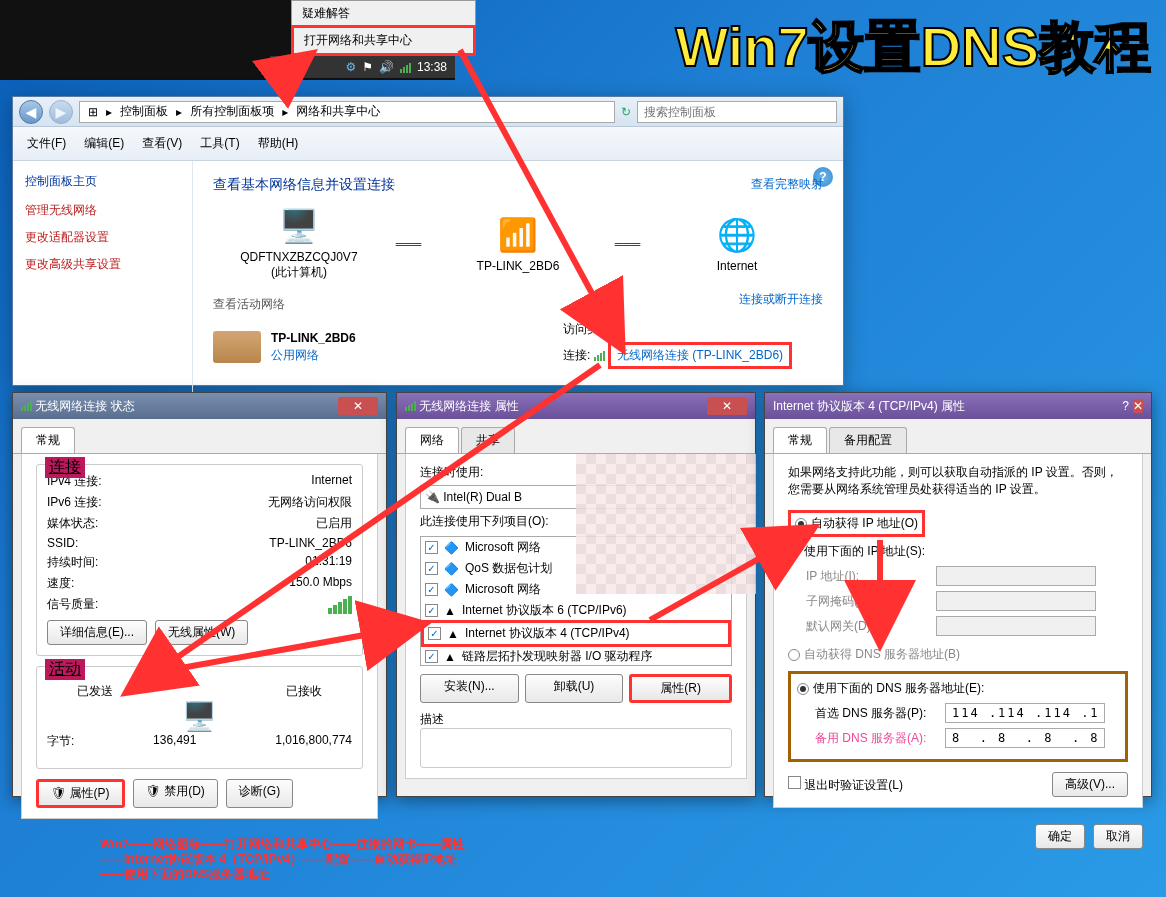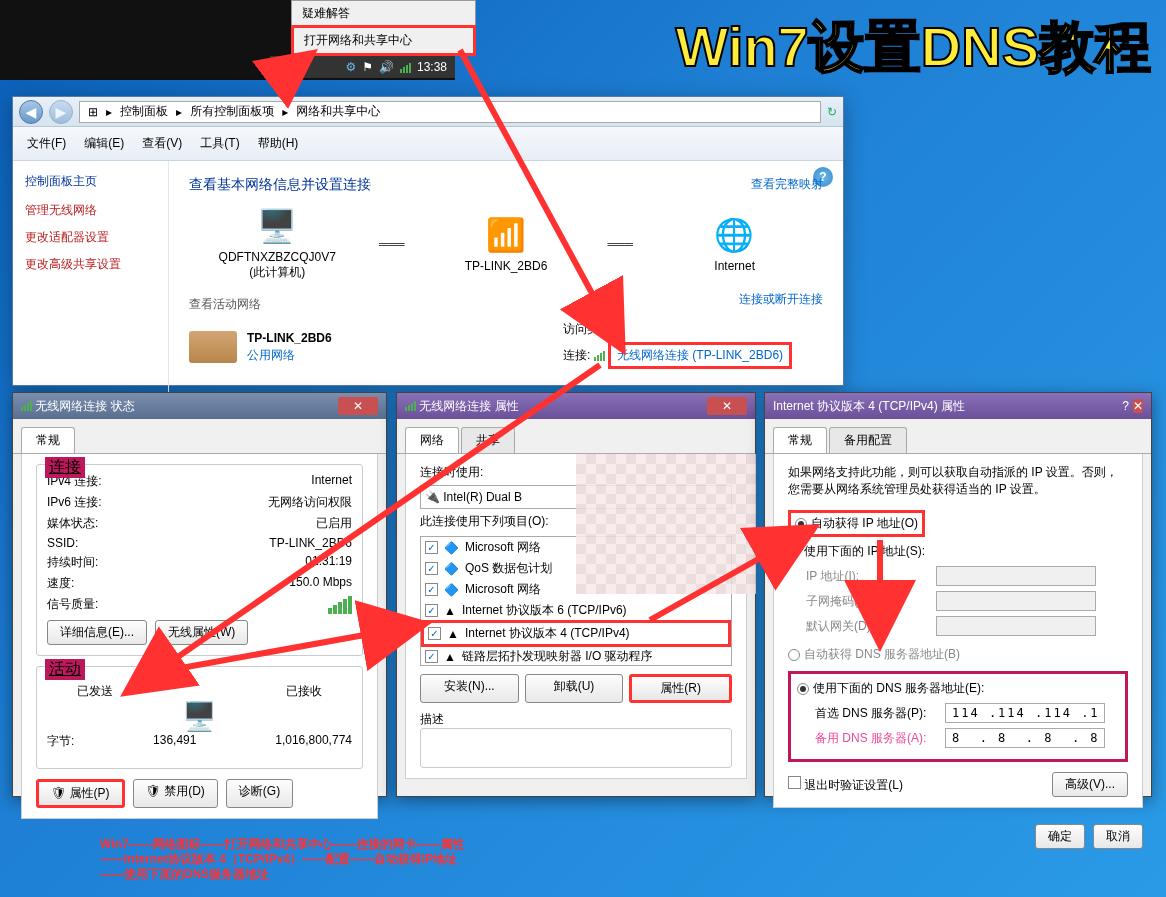--- a/index.html
+++ b/index.html
@@ -18,21 +18,21 @@
 .window { position: absolute; background: #fff; border: 1px solid #5a7aa5; box-shadow: 0 4px 20px rgba(0,0,0,0.3); }
 .win-cp { top: 96px; left: 12px; width: 832px; height: 290px; }
 .cp-titlebar { height: 30px; background: linear-gradient(#e8f0f8, #d6e4f0); display: flex; align-items: center; padding: 0 6px; gap: 6px; border-bottom: 1px solid #b8c8d8; }
 .cp-nav-btn { width: 24px; height: 24px; border-radius: 50%; background: linear-gradient(#a8c8e8, #6898c8); border: 1px solid #5878a8; cursor: pointer; display: flex; align-items: center; justify-content: center; color: #fff; font-size: 14px; }
 .cp-breadcrumb { flex: 1; height: 22px; background: #fff; border: 1px solid #aaa; display: flex; align-items: center; padding: 0 6px; gap: 4px; }
 .cp-breadcrumb span { padding: 0 2px; }
 .cp-search { width: 200px; height: 22px; border: 1px solid #aaa; background: #fff; padding: 0 6px; color: #888; }
 .cp-menubar { height: 34px; background: linear-gradient(#f5f8fc, #e8eef6); display: flex; align-items: center; gap: 2px; padding: 0 6px; border-bottom: 1px solid #c8d4e0; }
 .cp-menu-item { padding: 2px 8px; cursor: pointer; }
 .cp-body { display: flex; height: calc(100% - 52px); }
-.cp-sidebar { width: 156px; padding: 12px; border-right: 1px solid #e0e8f0; }
+.cp-sidebar { width: 180px; padding: 12px; border-right: 1px solid #e0e8f0; }
 .cp-sidebar h4 { color: #003399; font-weight: normal; margin-bottom: 12px; cursor: pointer; }
 .cp-sidebar a { display: block; color: #b91c1c; text-decoration: none; margin-bottom: 10px; cursor: pointer; }
 .cp-main { flex: 1; padding: 15px 20px; position: relative; }
 .cp-heading { color: #003399; font-size: 14px; margin-bottom: 12px; }
 .cp-network-map { display: flex; justify-content: space-around; align-items: center; margin-bottom: 15px; }
 .cp-node { text-align: center; width: 150px; }
 .cp-node-icon { width: 48px; height: 40px; margin: 0 auto 4px; display: flex; align-items: center; justify-content: center; font-size: 32px; }
 .cp-seemap { position: absolute; right: 20px; top: 15px; color: #0066cc; cursor: pointer; }
 .cp-section-label { color: #555; margin: 10px 0 8px; }
 .cp-connectlink { position: absolute; right: 20px; top: 130px; color: #0066cc; cursor: pointer; }
@@ -80,21 +80,21 @@
 
 .dlg-ipv4 { top: 392px; left: 764px; width: 388px; height: 405px; }
 .radio { width: 12px; height: 12px; border: 1px solid #888; border-radius: 50%; display: inline-flex; align-items: center; justify-content: center; margin-right: 4px; vertical-align: middle; }
 .radio.checked::after { content: ''; width: 6px; height: 6px; background: #333; border-radius: 50%; }
 .radio-row { margin-bottom: 6px; cursor: pointer; }
 .radio-row.highlight { border: 3px solid #ff3131; display: inline-block; padding: 2px 4px; }
 .ip-field-row { display: flex; align-items: center; margin-bottom: 5px; padding-left: 18px; }
 .ip-field-row label { width: 130px; color: #888; }
 .ip-input { width: 160px; height: 20px; border: 1px solid #aaa; background: #fff; padding: 0 6px; font-family: monospace; text-align: center; letter-spacing: 2px; }
 .ip-input.disabled { background: #f0f0f0; }
-.dns-group { border: 3px solid #be185d; padding: 6px; margin-top: 8px; }
+.dns-group { border: 3px solid #a16207; padding: 6px; margin-top: 8px; }
 .bottom-btns { display: flex; justify-content: flex-end; gap: 8px; padding: 8px; }
 
 
 .arrow-svg { position: absolute; top: 0; left: 0; width: 1166px; height: 897px; pointer-events: none; z-index: 50; }
 .question-icon { position: absolute; right: 10px; top: 6px; width: 20px; height: 20px; background: radial-gradient(#6bb8f0, #3a88c8); border-radius: 50%; color: #fff; text-align: center; line-height: 20px; font-weight: bold; }
 .sig-icon { display: inline-flex; gap: 1px; align-items: flex-end; vertical-align: middle; }
 .sig-icon span { width: 2px; background: #4caf50; }
 .sig-icon span:nth-child(1){height:4px}.sig-icon span:nth-child(2){height:6px}.sig-icon span:nth-child(3){height:8px}.sig-icon span:nth-child(4){height:10px}
 .mosaic { position: absolute; width: 180px; height: 140px; background: repeating-conic-gradient(#e8d8d8 0% 25%, #f8e8e8 0% 50%) 0 0 / 20px 20px; opacity: 0.85; }
 </style>
@@ -129,20 +129,21 @@
     <div class="cp-breadcrumb">
       <span>⊞</span>
       <span>▸</span>
       <span>控制面板</span>
       <span>▸</span>
       <span>所有控制面板项</span>
       <span>▸</span>
       <span>网络和共享中心</span>
     </div>
     <span style="color:#2a6">↻</span>
+    <input class="cp-search" placeholder="搜索控制面板" style="">
   </div>
   <div class="cp-menubar">
     <span class="cp-menu-item">文件(F)</span>
     <span class="cp-menu-item">编辑(E)</span>
     <span class="cp-menu-item">查看(V)</span>
     <span class="cp-menu-item">工具(T)</span>
     <span class="cp-menu-item">帮助(H)</span>
   </div>
   <div class="cp-body">
     <div class="cp-sidebar">

